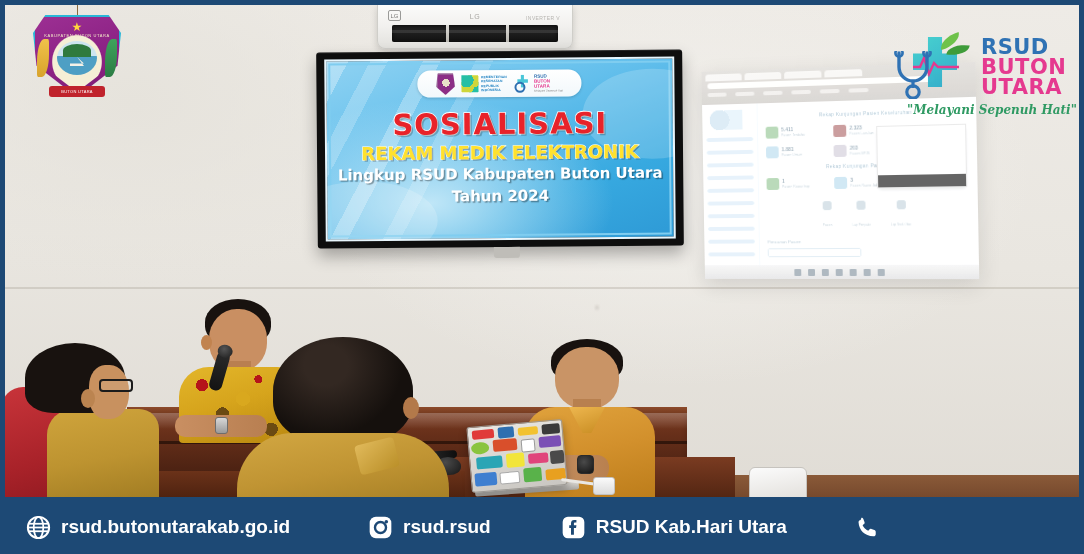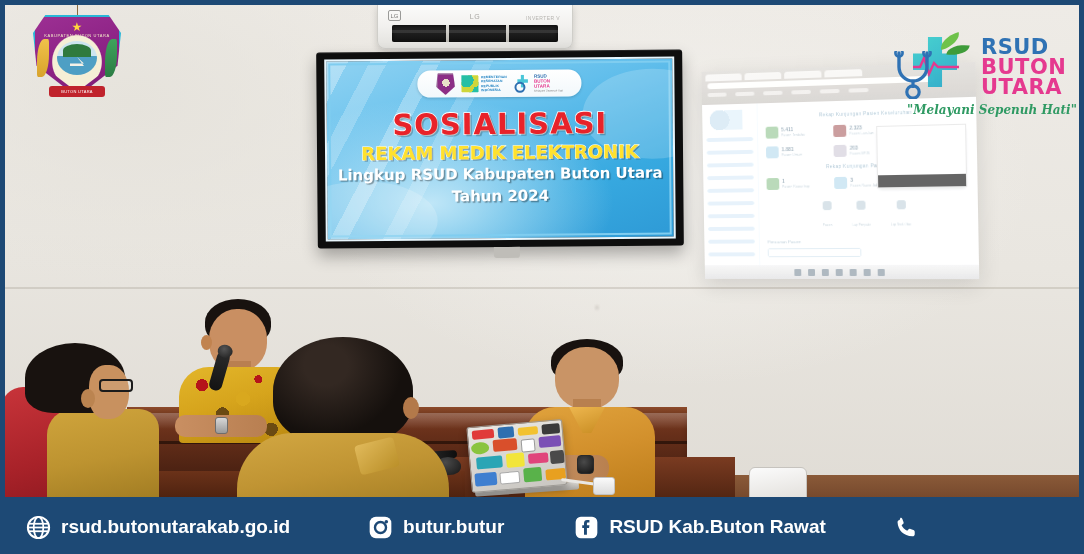--- a/index.html
+++ b/index.html
@@ -856,31 +856,31 @@
     </div>
 
     <div class="f-item">
       <span class="f-ico">
         <svg width="25" height="25" viewBox="0 0 24 24">
           <rect x="1.6" y="1.6" width="20.8" height="20.8" rx="6" fill="#fff"></rect>
           <circle cx="12" cy="12" r="5.3" fill="none" stroke="#1d4975" stroke-width="2.3"></circle>
           <circle cx="17.6" cy="6.4" r="1.7" fill="#1d4975"></circle>
         </svg>
       </span>
-      <span>butur.butur</span>
+      <span>rsud.rsud</span>
     </div>
 
     <div class="f-item">
       <span class="f-ico">
         <svg width="25" height="25" viewBox="0 0 24 24">
           <rect x="1.6" y="1.6" width="20.8" height="20.8" rx="5" fill="#fff"></rect>
           <path d="M14.8 7.3h-1.6c-.5 0-.8.3-.8.9v1.6h2.4l-.35 2.6h-2.05v6.6H9.6v-6.6H7.9V9.8h1.7V7.9c0-1.9 1.1-3.1 3-3.1h2.2z" fill="#1d4975"></path>
         </svg>
       </span>
-      <span>RSUD Kab.Buton Rawat</span>
+      <span>RSUD Kab.Hari Utara</span>
     </div>
 
     <div class="f-item">
       <span class="f-ico">
         <svg width="25" height="25" viewBox="0 0 24 24">
           <path d="M6.2 2.6c.9 0 1.5.5 1.8 1.3l1.1 2.8c.3.8.1 1.5-.5 2L7.3 9.8c1.1 2.4 3 4.3 5.4 5.4l1.1-1.3c.5-.6 1.2-.8 2-.5l2.8 1.1c.8.3 1.3.9 1.3 1.8v2.2c0 1.2-1 2.1-2.2 2C9.1 19.9 4 14.8 3.4 6.9c-.1-1.2.8-2.2 2-2.2z" fill="#fff"></path>
         </svg>
       </span>
     </div>
 

